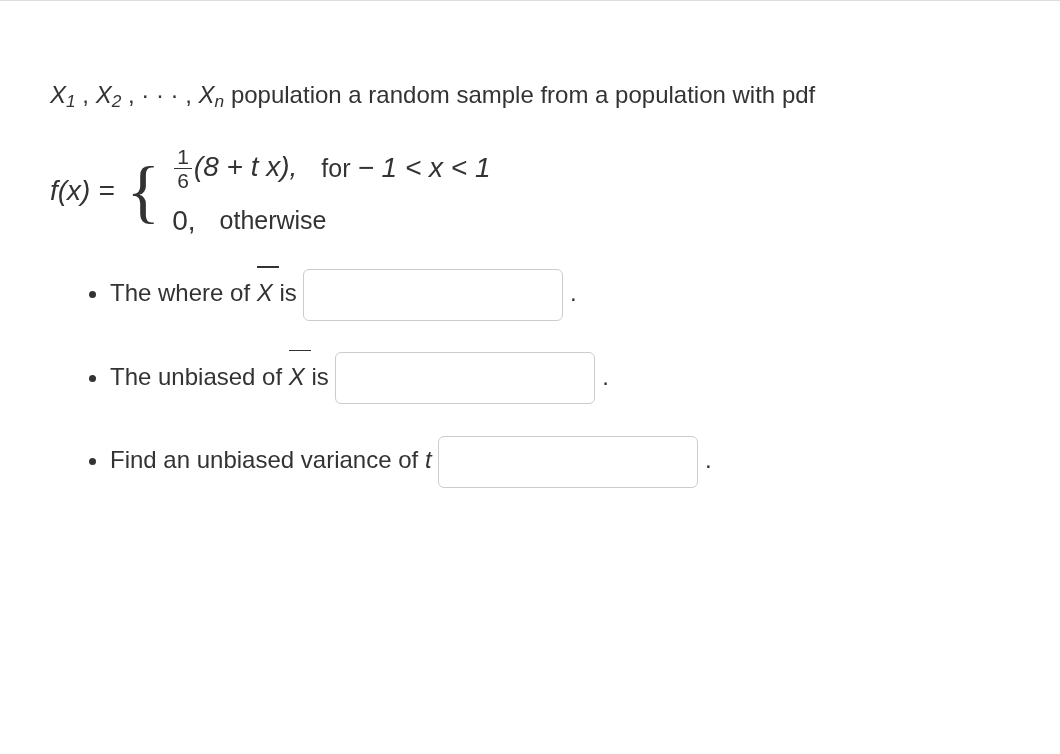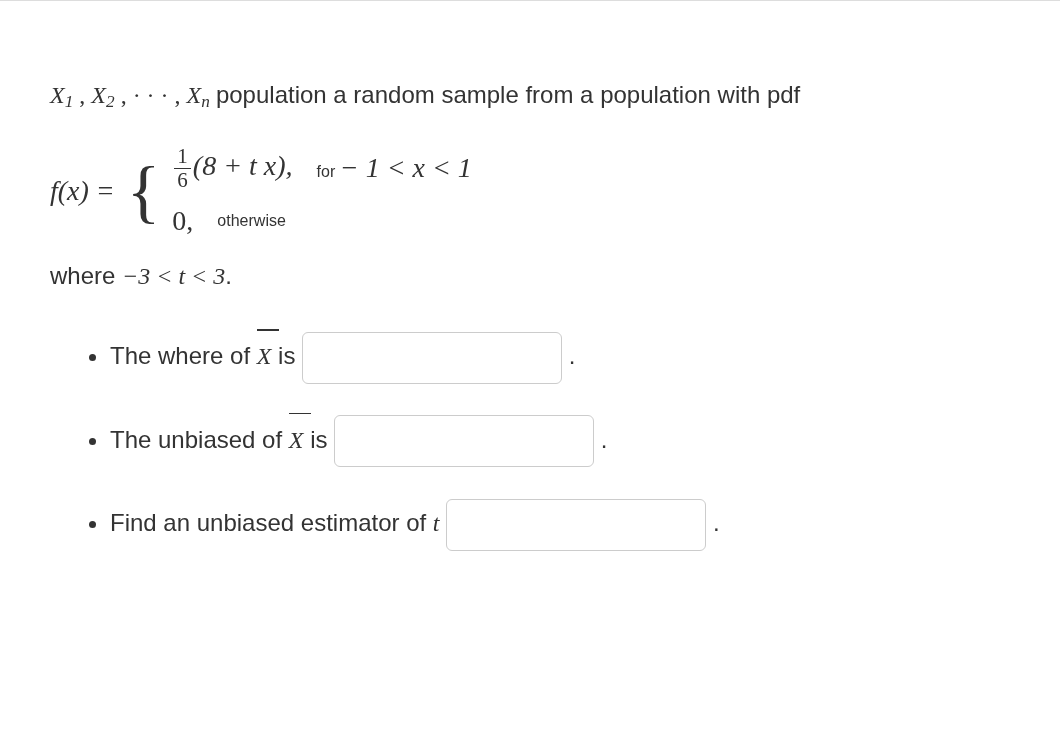--- a/index.html
+++ b/index.html
@@ -10,21 +10,21 @@
       padding: 0;
       background: #fff;
     }
     .container {
       width: 1060px;
       box-sizing: border-box;
       padding: 75px 50px 50px 50px;
       border-top: 1px solid #ddd;
     }
     .math {
-      font-family: Liberation Serif, serif;
+      font-family: Liberation Sans, sans-serif;
       font-style: italic;
     }
     .math.up {
       font-style: normal;
     }
     .prose {
       line-height: 1.6;
       margin-bottom: 30px;
     }
     .pdf-block {
@@ -106,21 +106,21 @@
       height: 1.6px;
       background: #333;
     }
     sub {
       font-size: 0.72em;
       vertical-align: -0.25em;
     }
     .cond-text {
       font-family: Arial, Helvetica, sans-serif;
       font-style: normal;
-      font-size: 16px;
+      font-size: 25px;
     }
   </style>
 </head>
 <body>
 
 <div class="container">
 
   <div class="prose">
     <span class="math">
       <span>X</span><sub>1</sub>
@@ -149,35 +149,32 @@
           <span class="cond-text">for </span><span class="math"> − 1 &lt; x &lt; 1</span>
         </span>
       </div>
       <div class="case-row">
         <span class="math up">0,</span>
         <span class="cond-text">otherwise</span>
       </div>
     </div>
   </div>
 
-  <div class="where-line">
-    <span>where </span><span class="math">−3 &lt; t &lt; 3</span><span>.</span>
-  </div>
 
   <ul class="questions">
     <li>
       <span>The where of </span><span class="math xbar">X</span><span> is </span>
       <input type="text" class="answer-input" style="">
       <span>.</span>
     </li>
     <li>
       <span>The unbiased of </span><span class="math xbar">X</span><span> is </span>
       <input type="text" class="answer-input" style="">
       <span>.</span>
     </li>
     <li>
-      <span>Find an unbiased estimator of </span><span class="math">t</span><span> </span>
+      <span>Find an unbiased variance of </span><span class="math">t</span><span> </span>
       <input type="text" class="answer-input" style="">
       <span>.</span>
     </li>
   </ul>
 
 </div>
 
 </body></html>

